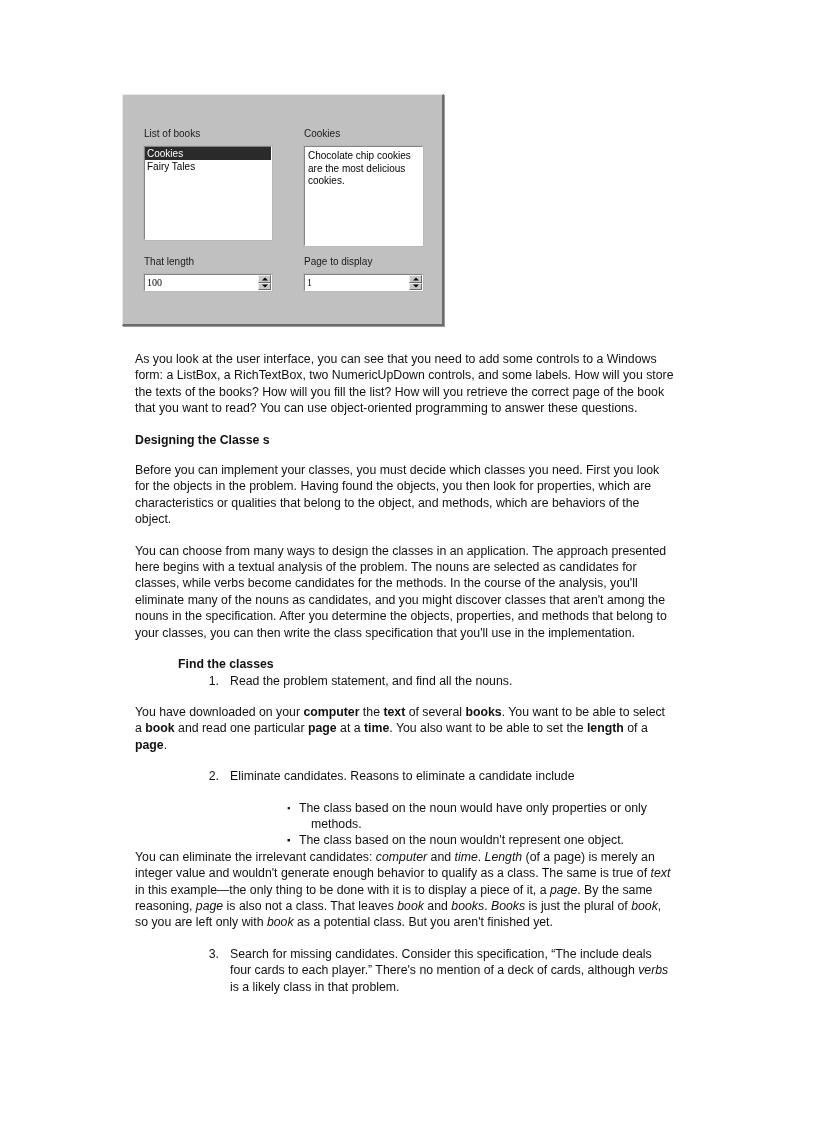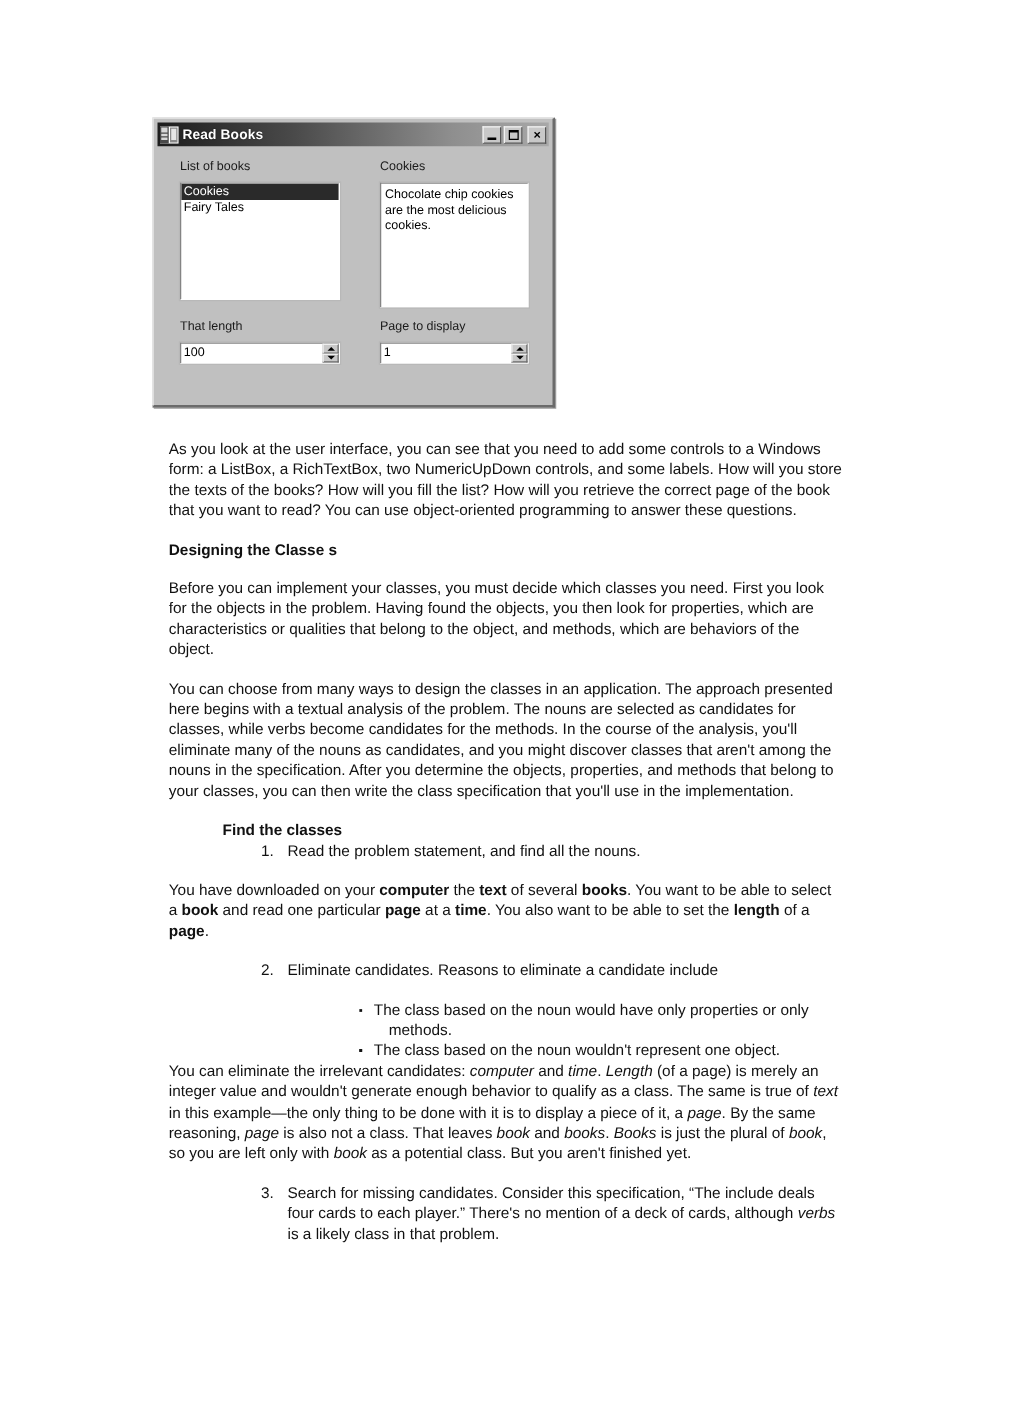--- a/index.html
+++ b/index.html
@@ -153,20 +153,21 @@
     height: 17px;
     background: #ffffff;
     border-top: 1px solid #848484;
     border-left: 1px solid #848484;
     border-right: 1px solid #ffffff;
     border-bottom: 1px solid #ffffff;
     outline: 1px solid #b8b8b8;
     box-sizing: border-box;
     display: flex;
     align-items: stretch;
+    font-family: Liberation Serif, serif;
   }
   .nud-left  { left: 18px;  top: 155px; width: 128px; }
   .nud-right { left: 178px; top: 155px; width: 119px; }
   .nud-value {
     flex: 1 1 auto;
     font-size: 10px;
     line-height: 15px;
     padding-left: 2px;
     color: #000;
     overflow: hidden;
@@ -273,45 +274,20 @@
   }
   i { font-style: italic; }
   b { font-weight: bold; }
 </style>
 </head>
 <body>
 
 <div class="figure-wrap">
   <div class="win-window">
 
-    <div class="win-titlebar">
-      <span class="win-icon">
-        <svg width="15" height="14" viewBox="0 0 15 14">
-          <rect x="0" y="0" width="15" height="14" fill="#ffffff"></rect>
-          <rect x="0" y="0" width="7" height="14" fill="#4a4a4a"></rect>
-          <rect x="1" y="1" width="5" height="4" fill="#d8d8d8"></rect>
-          <rect x="1" y="6" width="5" height="2" fill="#d8d8d8"></rect>
-          <rect x="1" y="9" width="5" height="2" fill="#d8d8d8"></rect>
-          <rect x="8" y="1" width="6" height="12" fill="#8a8a8a"></rect>
-          <rect x="9" y="2" width="4" height="9" fill="#e6e6e6"></rect>
-        </svg>
-      </span>
-      <span class="win-title-text">Read Books</span>
-      <span class="win-btns">
-        <button class="win-btn">
-            <i class="glyph-min"></i>
-          </button>
-        <button class="win-btn">
-            <i class="glyph-max"></i>
-          </button>
-        <button class="win-btn sep">
-            <i class="glyph-close">×</i>
-          </button>
-      </span>
-    </div>
 
     <div class="win-body">
 
       <span class="form-label" style="left:18px; top:9px;">List of books</span>
 
       <span class="form-label" style="left:178px; top:9px;">Cookies</span>
 
       <div class="sunken listbox">
         <div class="lb-item selected">Cookies</div>
         <div class="lb-item">Fairy Tales</div>

